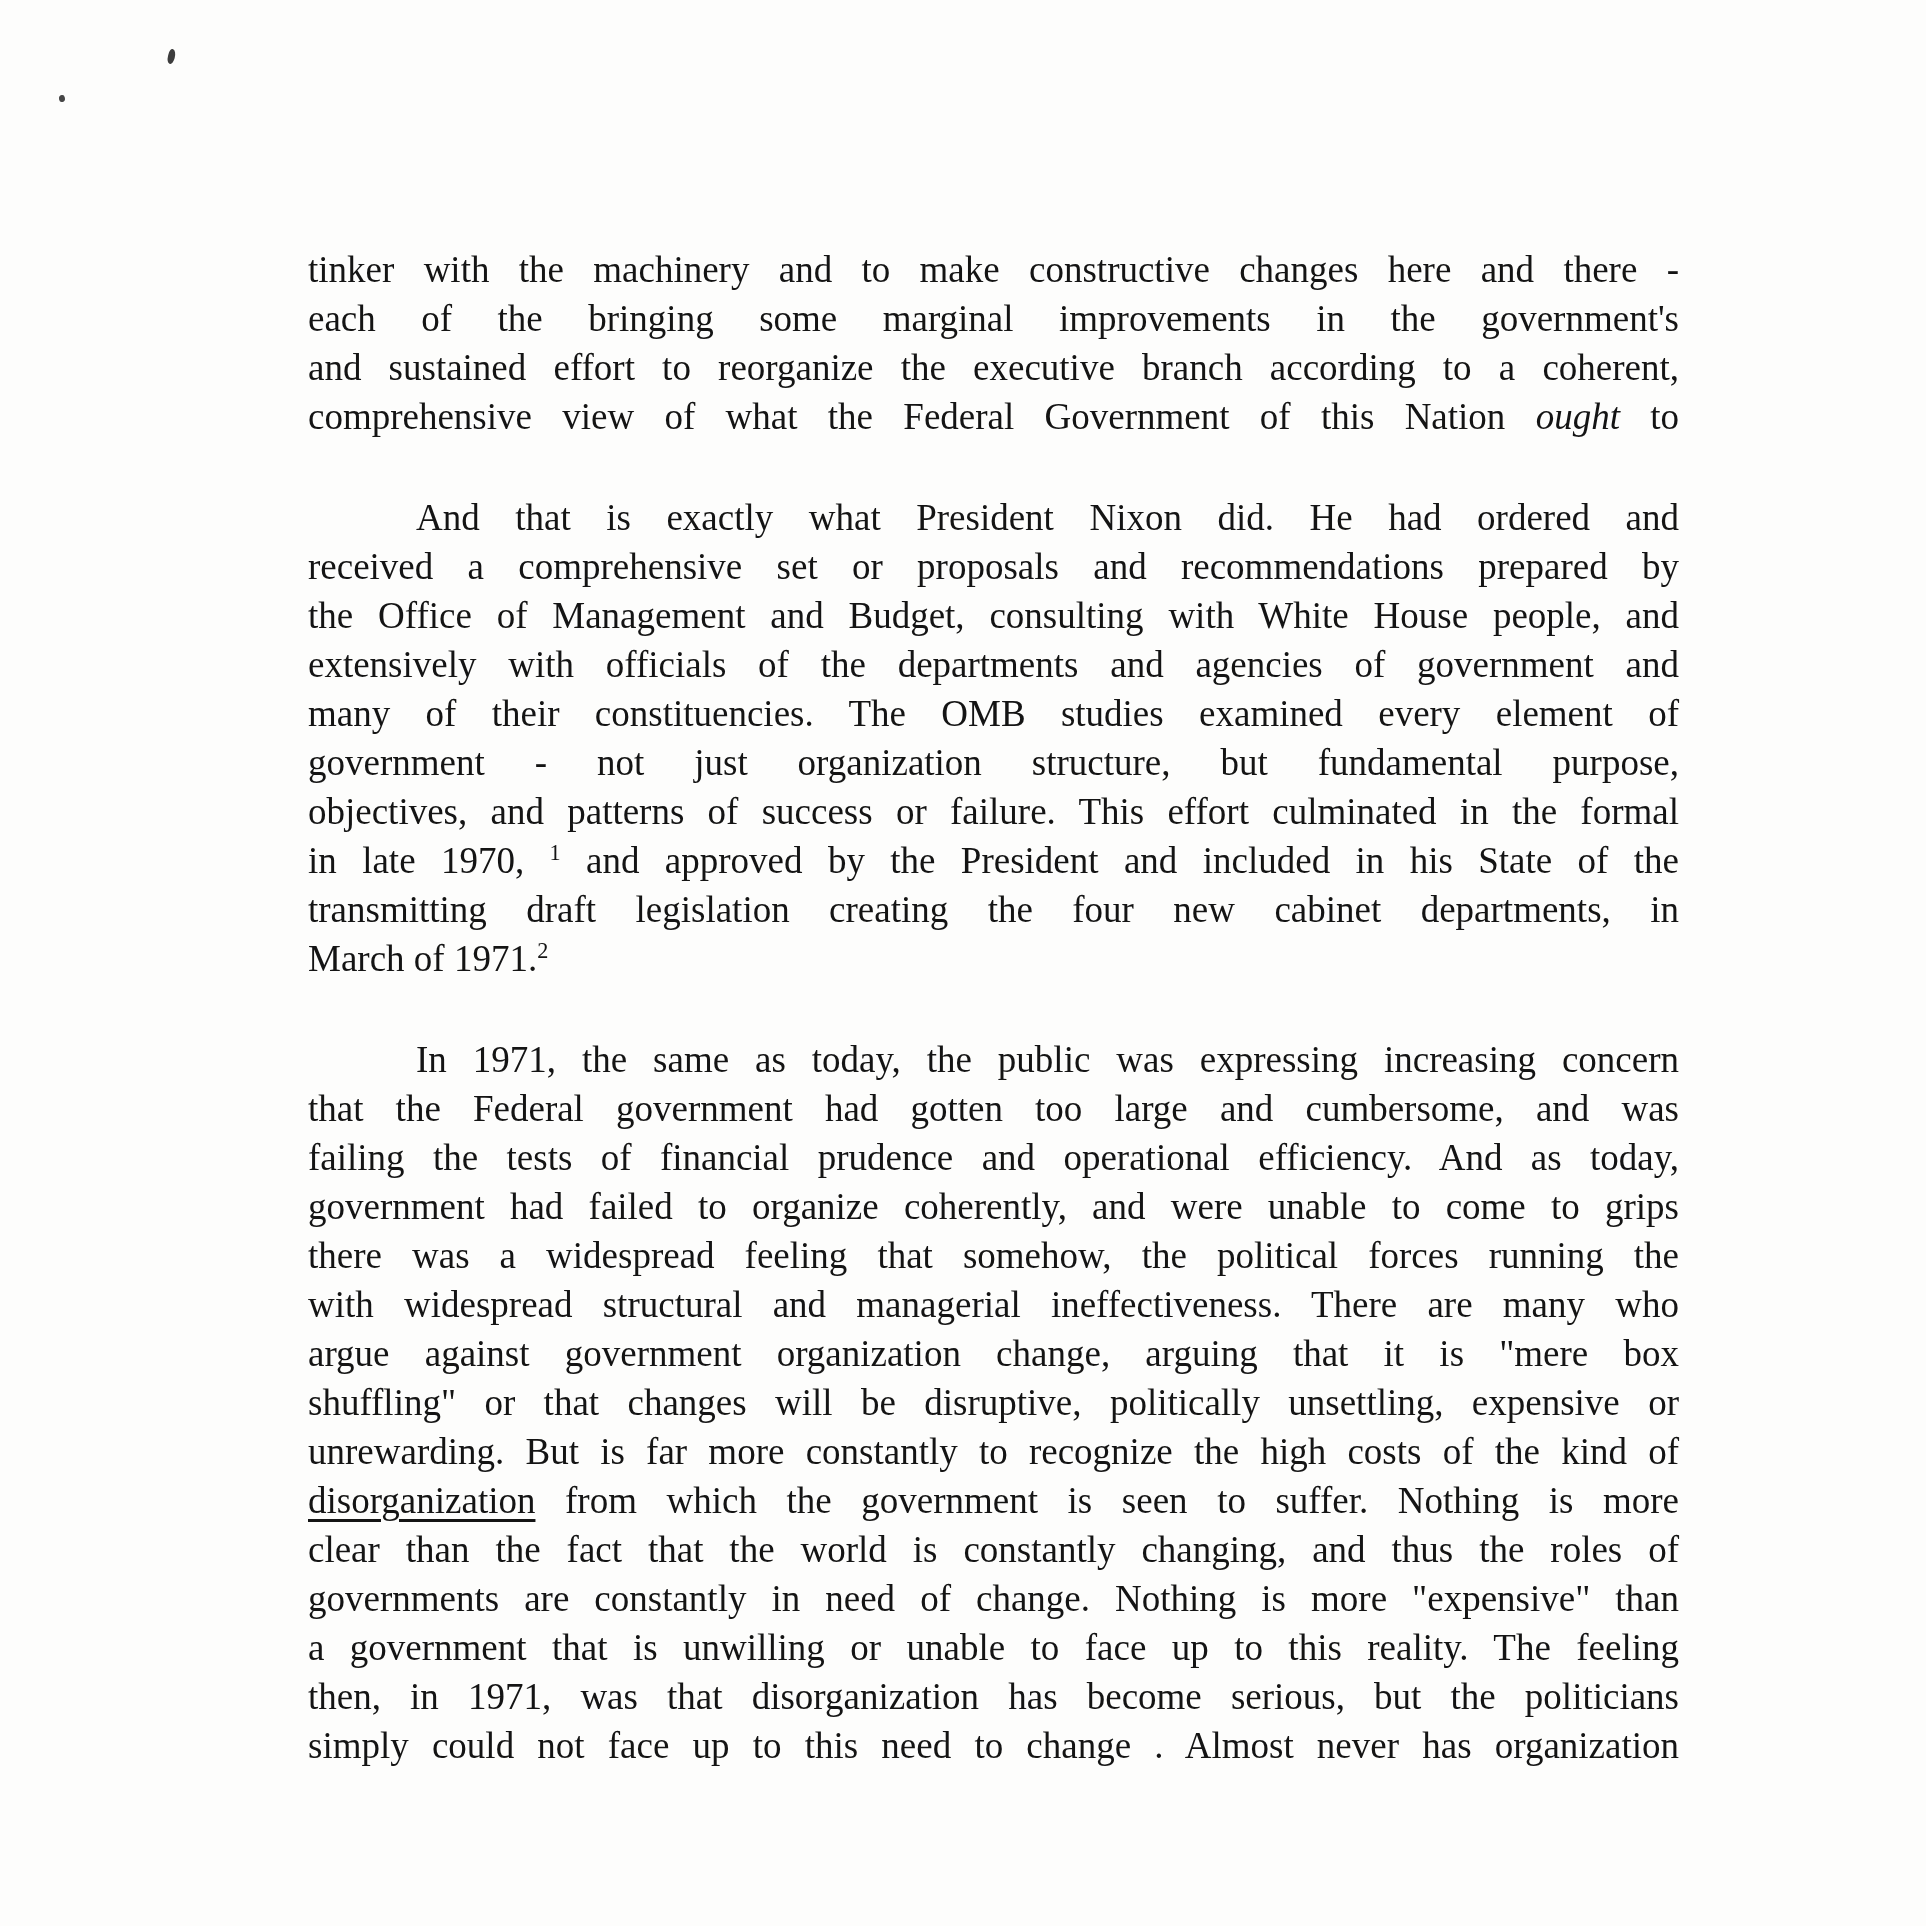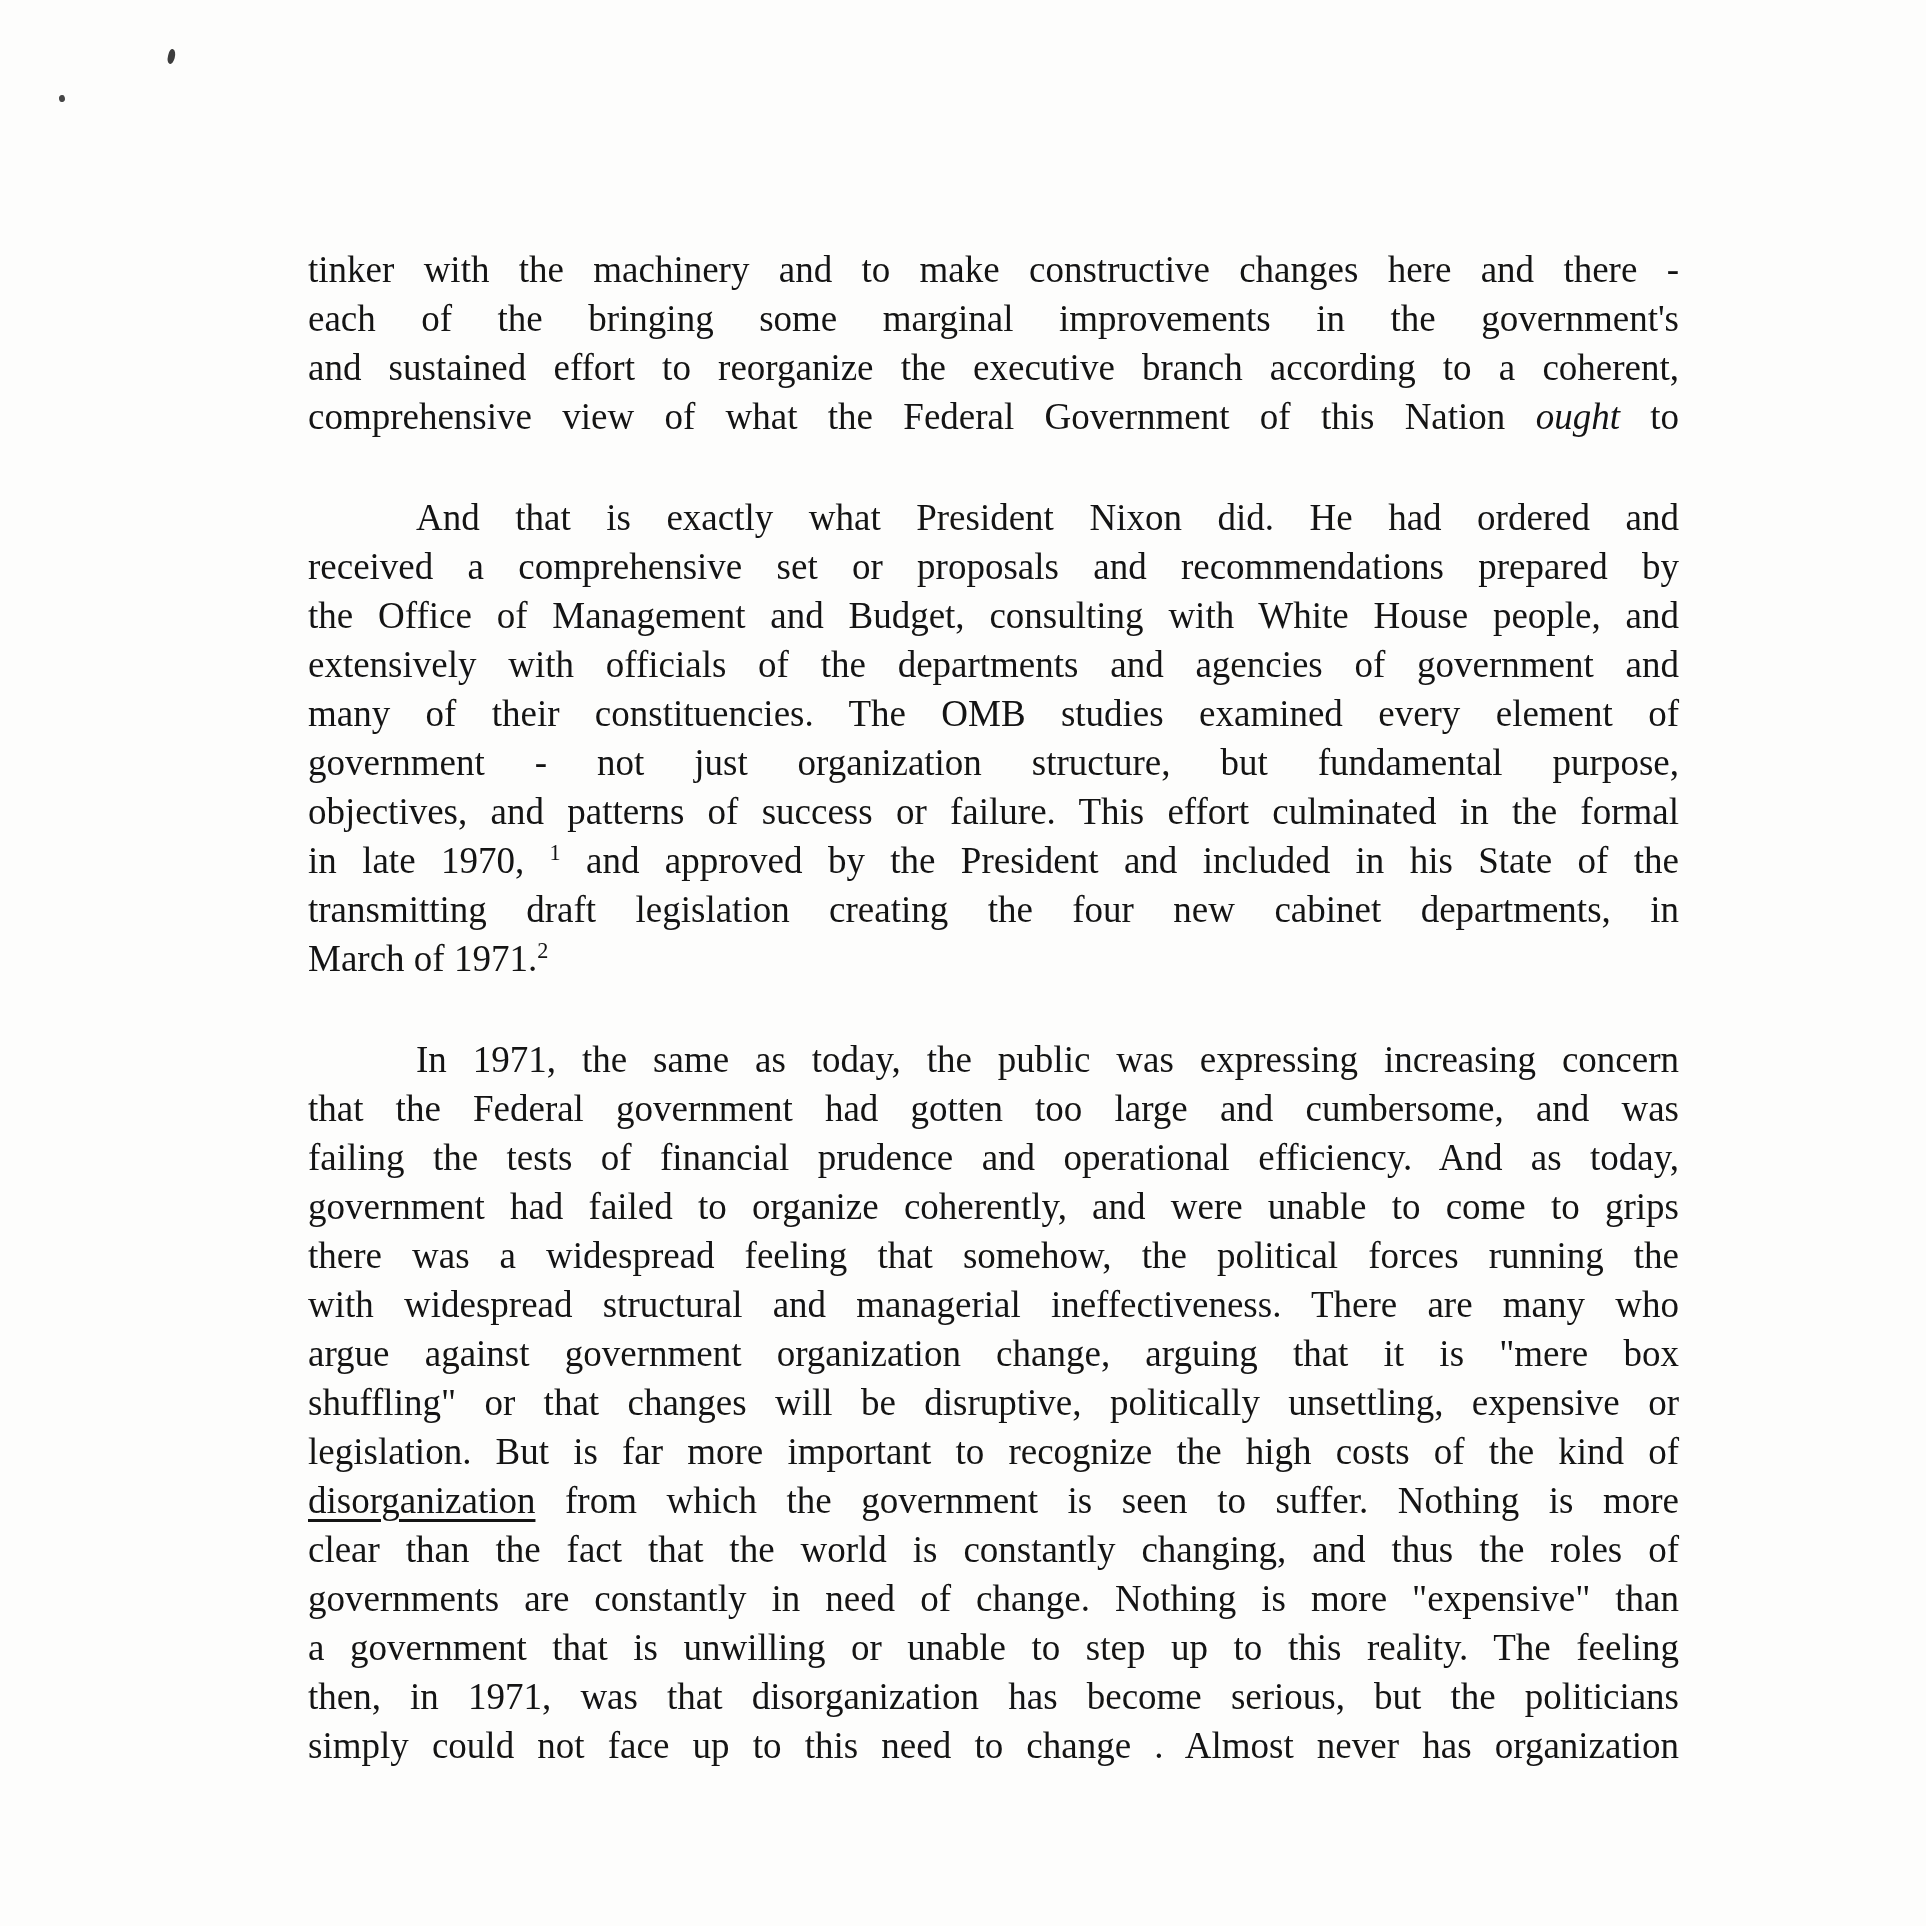--- a/index.html
+++ b/index.html
@@ -103,24 +103,24 @@
       </div>
       <div class="para indent">
         <div class="line"><span class="seg-n">In 1971, the same as today, the public was expressing increasing concern</span></div>
         <div class="line"><span class="seg-n">that the Federal government had gotten too large and cumbersome, and was</span></div>
         <div class="line"><span class="seg-n">failing the tests of financial prudence and operational efficiency.  And as today,</span></div>
         <div class="line"><span class="seg-n">government had failed to organize coherently, and were unable to come to grips</span></div>
         <div class="line"><span class="seg-n">there was a widespread feeling that somehow, the political forces running the</span></div>
         <div class="line"><span class="seg-n">with widespread structural and managerial ineffectiveness.  There are many who</span></div>
         <div class="line"><span class="seg-n">argue against government organization change, arguing that it is "mere box</span></div>
         <div class="line"><span class="seg-n">shuffling" or that changes will be disruptive, politically unsettling, expensive or</span></div>
-        <div class="line"><span class="seg-n">legislation.  But is far more important to recognize the high costs of the kind of</span></div>
+        <div class="line"><span class="seg-n">unrewarding.  But is far more constantly to recognize the high costs of the kind of</span></div>
         <div class="line"><span class="seg-u">disorganization</span><span class="seg-n"> from which the government is seen to suffer.  Nothing is more</span></div>
         <div class="line"><span class="seg-n">clear than the fact that the world is constantly changing, and thus the roles of</span></div>
         <div class="line"><span class="seg-n">governments are constantly in need of change.  Nothing is more "expensive" than</span></div>
-        <div class="line"><span class="seg-n">a government that is unwilling or unable to step up to this reality.  The feeling</span></div>
+        <div class="line"><span class="seg-n">a government that is unwilling or unable to face up to this reality.  The feeling</span></div>
         <div class="line"><span class="seg-n">then, in 1971, was that disorganization has become serious, but the politicians</span></div>
         <div class="line"><span class="seg-n">simply could not face up to this need to change .  Almost never has organization</span></div>
       </div>
     </main>
 
 </div>
 
 
 </body></html>

